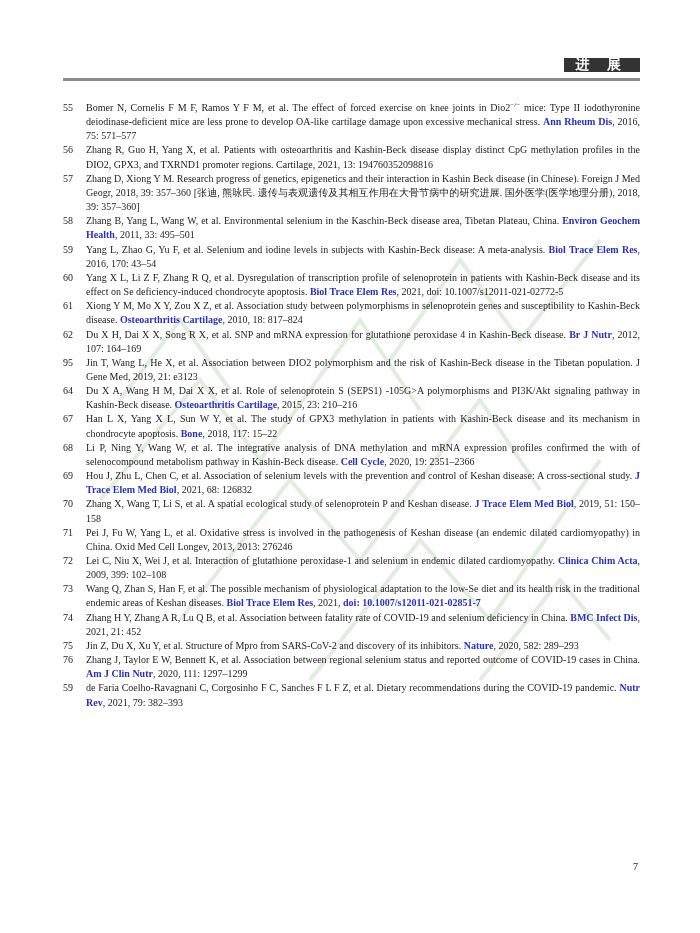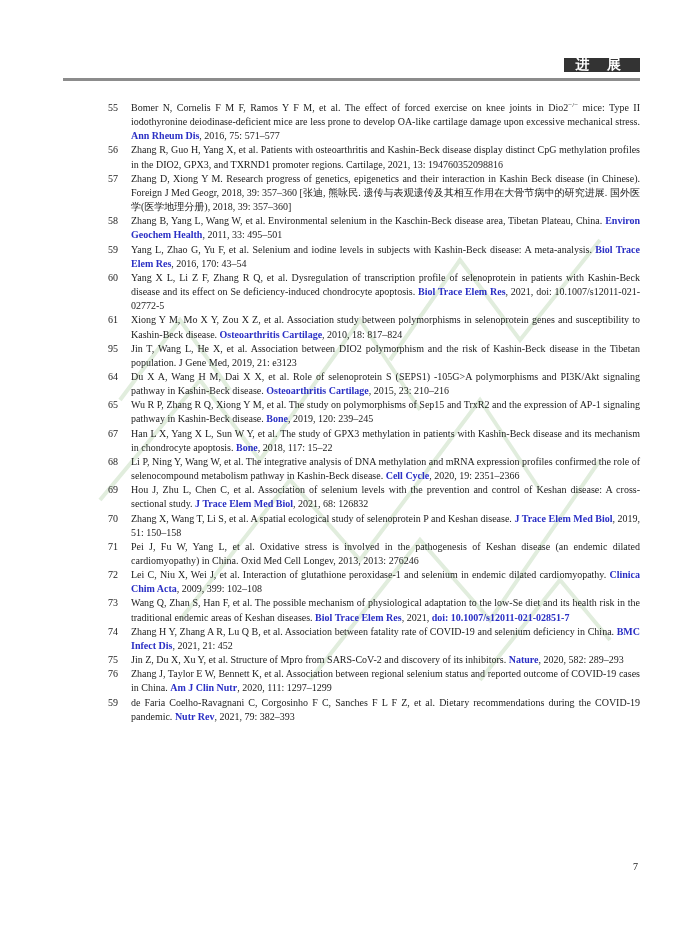--- a/index.html
+++ b/index.html
@@ -30,21 +30,21 @@
     padding: 0 12px; letter-spacing: 7px;
     font-weight: bold;
   }
   .rule { border: 0; border-top: 3px solid #8c8c8c; margin: 0; }
 
   ol.refs {
     list-style: none; margin: 20px 0 0 0; padding: 0;
     font-size: 10px; line-height: 14.15px;
     text-align: justify;
   }
-  li.ref { position: relative; padding-left: 23px; margin-left: 45px; }
+  li.ref { position: relative; padding-left: 23px; }
   .ref-num { position: absolute; left: 0; top: 0; }
   .link { color: var(--link-color, #2a2fc4); font-weight: bold; }
   sup.ref-sup { font-size: 7px; line-height: 0; vertical-align: super; }
 
   .page-num {
     position: absolute; right: 62px; top: 861px;
     font-size: 10px; z-index: 1;
   }
 </style>
 </head>
@@ -70,25 +70,25 @@
     <hr class="rule">
 
     <ol class="refs">
         <li class="ref"><span class="ref-num">55</span><span>Bomer N, Cornelis F M F, Ramos Y F M, et al. The effect of forced exercise on knee joints in Dio2</span><sup class="ref-sup">−/−</sup><span> mice: Type II iodothyronine deiodinase-deficient mice are less prone to develop OA-like cartilage damage upon excessive mechanical stress. </span><span class="link">Ann Rheum Dis</span><span>, 2016, 75: 571–577</span></li>
         <li class="ref"><span class="ref-num">56</span><span>Zhang R, Guo H, Yang X, et al. Patients with osteoarthritis and Kashin-Beck disease display distinct CpG methylation profiles in the DIO2, GPX3, and TXRND1 promoter regions. Cartilage, 2021, 13: 194760352098816</span></li>
         <li class="ref"><span class="ref-num">57</span><span>Zhang D, Xiong Y M. Research progress of genetics, epigenetics and their interaction in Kashin Beck disease (in Chinese). Foreign J Med Geogr, 2018, 39: 357–360 [张迪, 熊咏民. 遗传与表观遗传及其相互作用在大骨节病中的研究进展. 国外医学(医学地理分册), 2018, 39: 357–360]</span></li>
         <li class="ref"><span class="ref-num">58</span><span>Zhang B, Yang L, Wang W, et al. Environmental selenium in the Kaschin-Beck disease area, Tibetan Plateau, China. </span><span class="link">Environ Geochem Health</span><span>, 2011, 33: 495–501</span></li>
         <li class="ref"><span class="ref-num">59</span><span>Yang L, Zhao G, Yu F, et al. Selenium and iodine levels in subjects with Kashin-Beck disease: A meta-analysis. </span><span class="link">Biol Trace Elem Res</span><span>, 2016, 170: 43–54</span></li>
         <li class="ref"><span class="ref-num">60</span><span>Yang X L, Li Z F, Zhang R Q, et al. Dysregulation of transcription profile of selenoprotein in patients with Kashin-Beck disease and its effect on Se deficiency-induced chondrocyte apoptosis. </span><span class="link">Biol Trace Elem Res</span><span>, 2021, doi: 10.1007/s12011-021-02772-5</span></li>
         <li class="ref"><span class="ref-num">61</span><span>Xiong Y M, Mo X Y, Zou X Z, et al. Association study between polymorphisms in selenoprotein genes and susceptibility to Kashin-Beck disease. </span><span class="link">Osteoarthritis Cartilage</span><span>, 2010, 18: 817–824</span></li>
+        <li class="ref"><span class="ref-num">62</span><span>Du X H, Dai X X, Song R X, et al. SNP and mRNA expression for glutathione peroxidase 4 in Kashin-Beck disease. </span><span class="link">Br J Nutr</span><span>, 2012, 107: 164–169</span></li>
         <li class="ref"><span class="ref-num">95</span><span>Jin T, Wang L, He X, et al. Association between DIO2 polymorphism and the risk of Kashin-Beck disease in the Tibetan population. J Gene Med, 2019, 21: e3123</span></li>
         <li class="ref"><span class="ref-num">64</span><span>Du X A, Wang H M, Dai X X, et al. Role of selenoprotein S (SEPS1) -105G&gt;A polymorphisms and PI3K/Akt signaling pathway in Kashin-Beck disease. </span><span class="link">Osteoarthritis Cartilage</span><span>, 2015, 23: 210–216</span></li>
-        <li class="ref"><span class="ref-num">65</span><span>Wu R P, Zhang R Q, Xiong Y M, et al. The study on polymorphisms of Sep15 and TrxR2 and the expression of AP-1 signaling pathway in Kashin-Beck disease. </span><span class="link">Bone</span><span>, 2019, 120: 239–245</span></li>
         <li class="ref"><span class="ref-num">67</span><span>Han L X, Yang X L, Sun W Y, et al. The study of GPX3 methylation in patients with Kashin-Beck disease and its mechanism in chondrocyte apoptosis. </span><span class="link">Bone</span><span>, 2018, 117: 15–22</span></li>
-        <li class="ref"><span class="ref-num">68</span><span>Li P, Ning Y, Wang W, et al. The integrative analysis of DNA methylation and mRNA expression profiles confirmed the role of selenocompound metabolism pathway in Kashin-Beck disease. </span><span class="link">Cell Cycle</span><span>, 2020, 19: 2351–2366</span></li>
+        <li class="ref"><span class="ref-num">68</span><span>Li P, Ning Y, Wang W, et al. The integrative analysis of DNA methylation and mRNA expression profiles confirmed the with of selenocompound metabolism pathway in Kashin-Beck disease. </span><span class="link">Cell Cycle</span><span>, 2020, 19: 2351–2366</span></li>
         <li class="ref"><span class="ref-num">69</span><span>Hou J, Zhu L, Chen C, et al. Association of selenium levels with the prevention and control of Keshan disease: A cross-sectional study. </span><span class="link">J Trace Elem Med Biol</span><span>, 2021, 68: 126832</span></li>
         <li class="ref"><span class="ref-num">70</span><span>Zhang X, Wang T, Li S, et al. A spatial ecological study of selenoprotein P and Keshan disease. </span><span class="link">J Trace Elem Med Biol</span><span>, 2019, 51: 150–158</span></li>
         <li class="ref"><span class="ref-num">71</span><span>Pei J, Fu W, Yang L, et al. Oxidative stress is involved in the pathogenesis of Keshan disease (an endemic dilated cardiomyopathy) in China. Oxid Med Cell Longev, 2013, 2013: 276246</span></li>
         <li class="ref"><span class="ref-num">72</span><span>Lei C, Niu X, Wei J, et al. Interaction of glutathione peroxidase-1 and selenium in endemic dilated cardiomyopathy. </span><span class="link">Clinica Chim Acta</span><span>, 2009, 399: 102–108</span></li>
         <li class="ref"><span class="ref-num">73</span><span>Wang Q, Zhan S, Han F, et al. The possible mechanism of physiological adaptation to the low-Se diet and its health risk in the traditional endemic areas of Keshan diseases. </span><span class="link">Biol Trace Elem Res</span><span>, 2021, </span><span class="link">doi: 10.1007/s12011-021-02851-7</span></li>
         <li class="ref"><span class="ref-num">74</span><span>Zhang H Y, Zhang A R, Lu Q B, et al. Association between fatality rate of COVID-19 and selenium deficiency in China. </span><span class="link">BMC Infect Dis</span><span>, 2021, 21: 452</span></li>
         <li class="ref"><span class="ref-num">75</span><span>Jin Z, Du X, Xu Y, et al. Structure of Mpro from SARS-CoV-2 and discovery of its inhibitors. </span><span class="link">Nature</span><span>, 2020, 582: 289–293</span></li>
         <li class="ref"><span class="ref-num">76</span><span>Zhang J, Taylor E W, Bennett K, et al. Association between regional selenium status and reported outcome of COVID-19 cases in China. </span><span class="link">Am J Clin Nutr</span><span>, 2020, 111: 1297–1299</span></li>
         <li class="ref"><span class="ref-num">59</span><span>de Faria Coelho-Ravagnani C, Corgosinho F C, Sanches F L F Z, et al. Dietary recommendations during the COVID-19 pandemic. </span><span class="link">Nutr Rev</span><span>, 2021, 79: 382–393</span></li>
       </ol>

